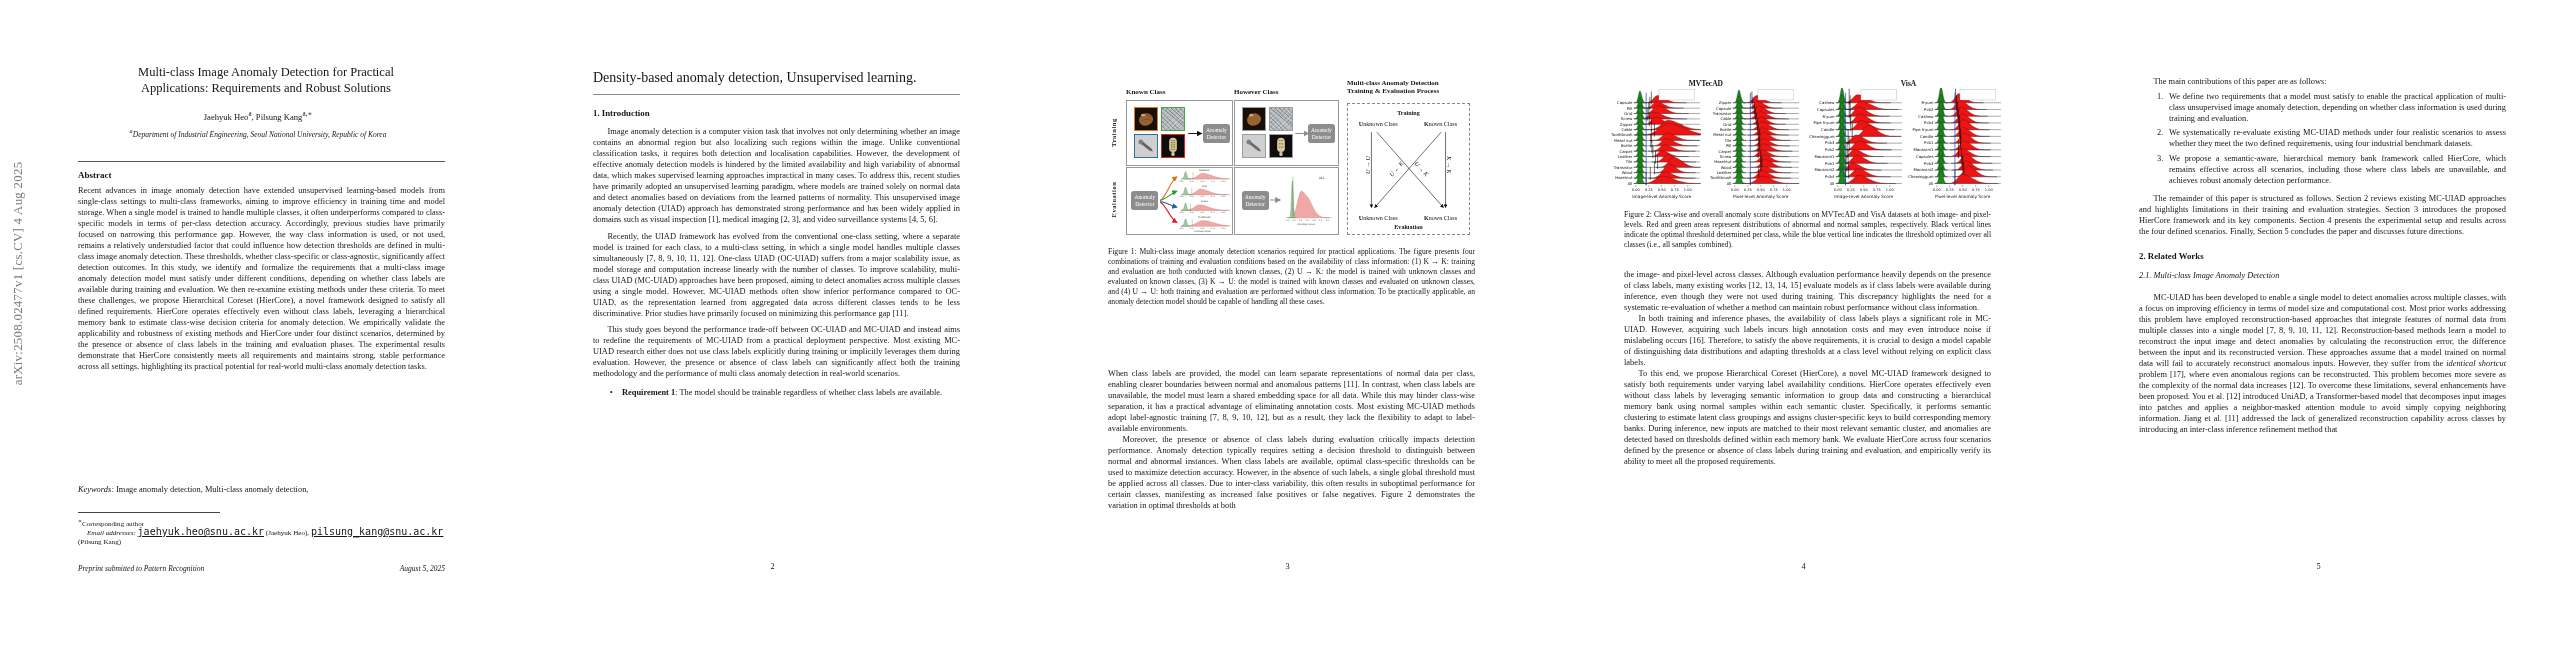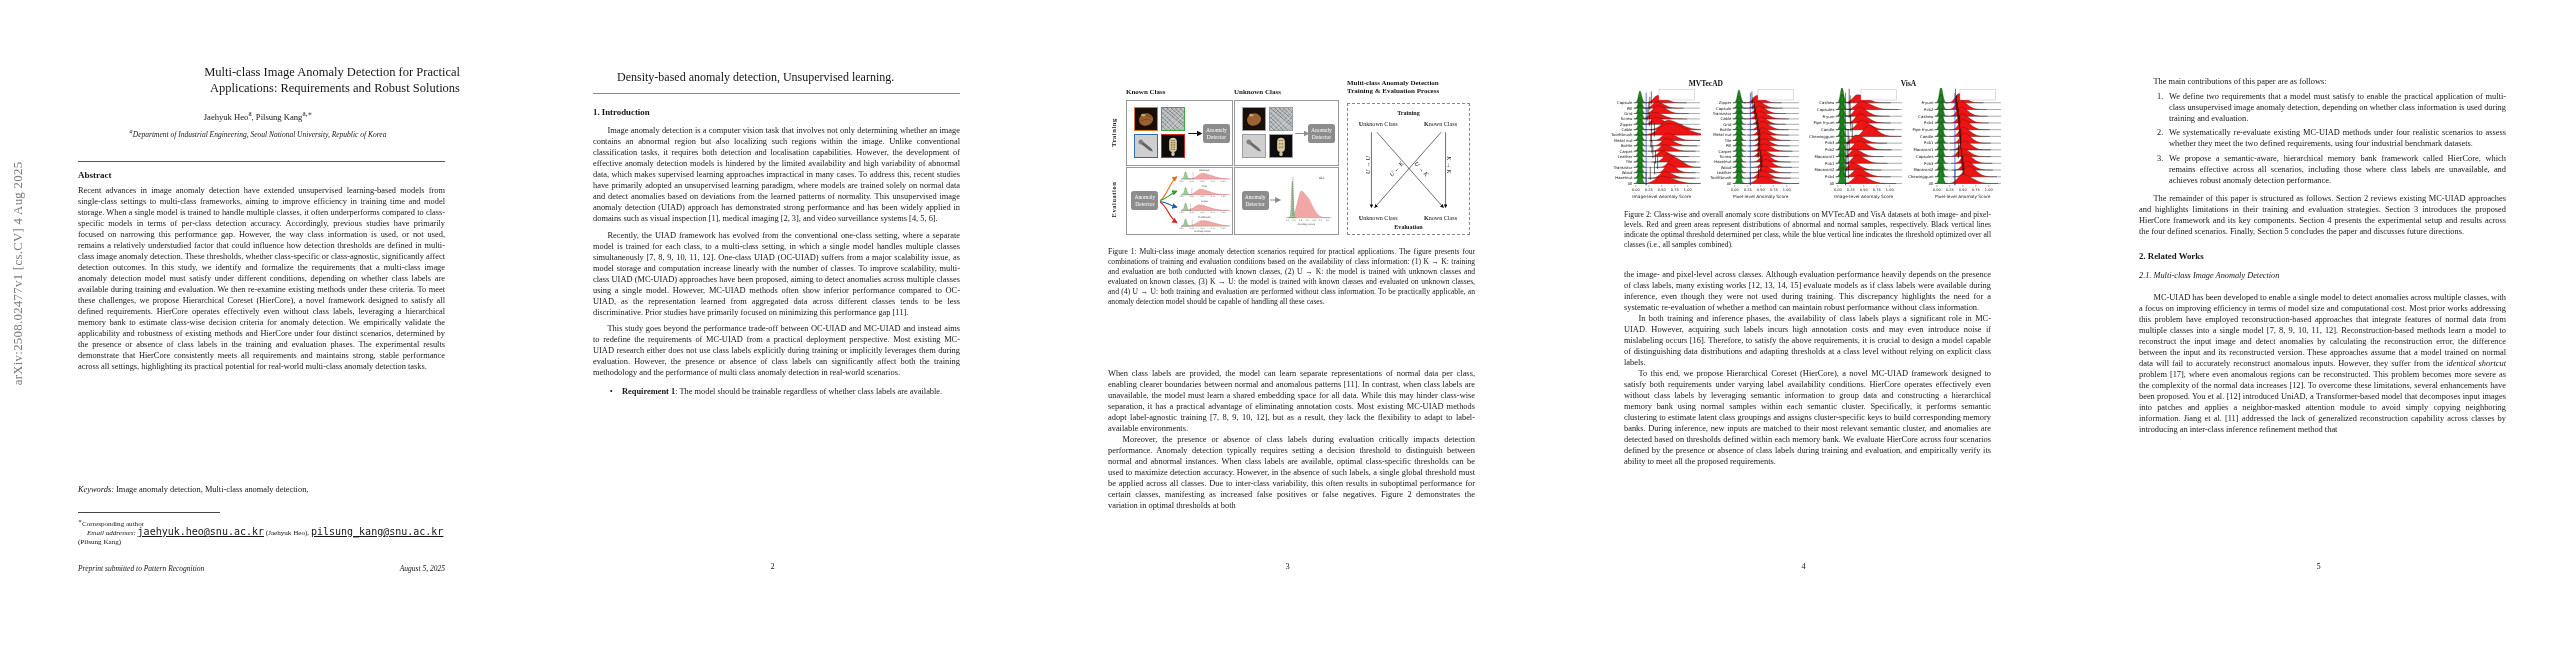--- a/index.html
+++ b/index.html
@@ -9,37 +9,37 @@
   .tb{position:absolute;left:78px;width:367px;}
   .just{text-align:justify;}
   .body-text{font-size:8.4px;line-height:11px;}
   .cap-text{font-size:7.6px;line-height:10px;}
   .indent{text-indent:14.5px;}
   p{margin:0;}
   .pageno{position:absolute;top:562px;left:0;width:515px;text-align:center;font-size:8.3px;}
   
   .arxiv-side{position:absolute;top:266px;left:-137px;width:311px;text-align:center;
               transform:rotate(-90deg);font-size:12.8px;color:#7b7b7b;letter-spacing:0.3px;}
-  .title{position:absolute;top:64px;left:56px;width:404px;text-align:right;
+  .title{position:absolute;top:64px;left:64px;width:404px;text-align:center;
          font-size:12.5px;line-height:16px;}
   .authors{position:absolute;top:109px;left:56px;width:404px;text-align:center;font-size:8.6px;}
   .affil{position:absolute;top:127px;left:56px;width:404px;text-align:center;
          font-style:italic;font-size:7.5px;}
   .rule1{position:absolute;top:161px;left:78px;width:367px;height:1.1px;background:#555;}
   .abs-h{position:absolute;top:170px;left:78px;font-size:9px;font-weight:bold;}
   .abs-p{position:absolute;top:185px;}
   .kw{position:absolute;top:485px;font-size:8.4px;}
   .fn-rule{position:absolute;top:512px;left:78px;width:142px;height:0.6px;background:#444;}
   .fn{position:absolute;left:78px;width:367px;font-size:7.1px;line-height:10px;}
   .mono{font-family:"DejaVu Sans Mono","Liberation Mono",monospace;font-size:10px;text-decoration:underline;}
   .footer{position:absolute;top:564px;left:78px;width:367px;display:flex;
           justify-content:space-between;font-style:italic;font-size:7.5px;}
   
   .flow{position:absolute;left:78px;top:70px;width:367px;}
-  .kwline{font-size:12px;margin-left:24px;}
+  .kwline{font-size:14px;}
   .rule2{margin-top:7.8px;height:1.1px;background:#8a8a8a;}
   .sec-h{margin-top:13.3px;font-size:8.8px;font-weight:bold;}
   .subsec-h{margin-top:10px;font-size:8.3px;font-style:italic;}
   .flow p.body-text{margin-top:5.6px;}
   .bullet-item{margin-top:7.8px;padding-left:29px;position:relative;}
   .bullet-item .dot{position:absolute;left:16.7px;}
   .num-item{margin-top:3.3px;padding-left:30px;position:relative;}
   .num-item .num{position:absolute;left:18px;}
   
   .fig1{position:absolute;left:42px;top:78px;width:434px;height:162px;font-family:"Liberation Serif",serif;}
@@ -110,21 +110,21 @@
         <span class="dot">•</span>
         <b>Requirement 1</b><span>: The model should be trainable regardless of whether class labels are available.</span>
       </div>
     </div>
     <div class="pageno">2</div>
   </div>
 
   <div class="page" style="left:1030px">
     <div class="fig1">
       <div class="colhead" style="left:54px;top:10px;width:105px">Known Class</div>
-      <div class="colhead" style="left:162px;top:10px;width:103px">Unknown Class</div>
+      <div class="colhead" style="left:162px;top:10px;width:103px">However Class</div>
       <div class="colhead" style="left:275px;top:1.1px;width:121px">
         <span>Multi-class Anomaly Detection</span><br>
         <span>Training &amp; Evaluation Process</span>
       </div>
       <div class="rowlab" style="left:15.6px;top:51px">Training</div>
       <div class="rowlab" style="left:15.6px;top:118px">Evaluation</div>
 
       <div class="fbox" style="left:54px;top:22px;width:105px;height:64px">
         <div class="imgcell" style="left:6.7px;top:5.6px;border:1.7px solid #e0782a">
             <svg width="22" height="22" viewBox="0 0 40 40">

